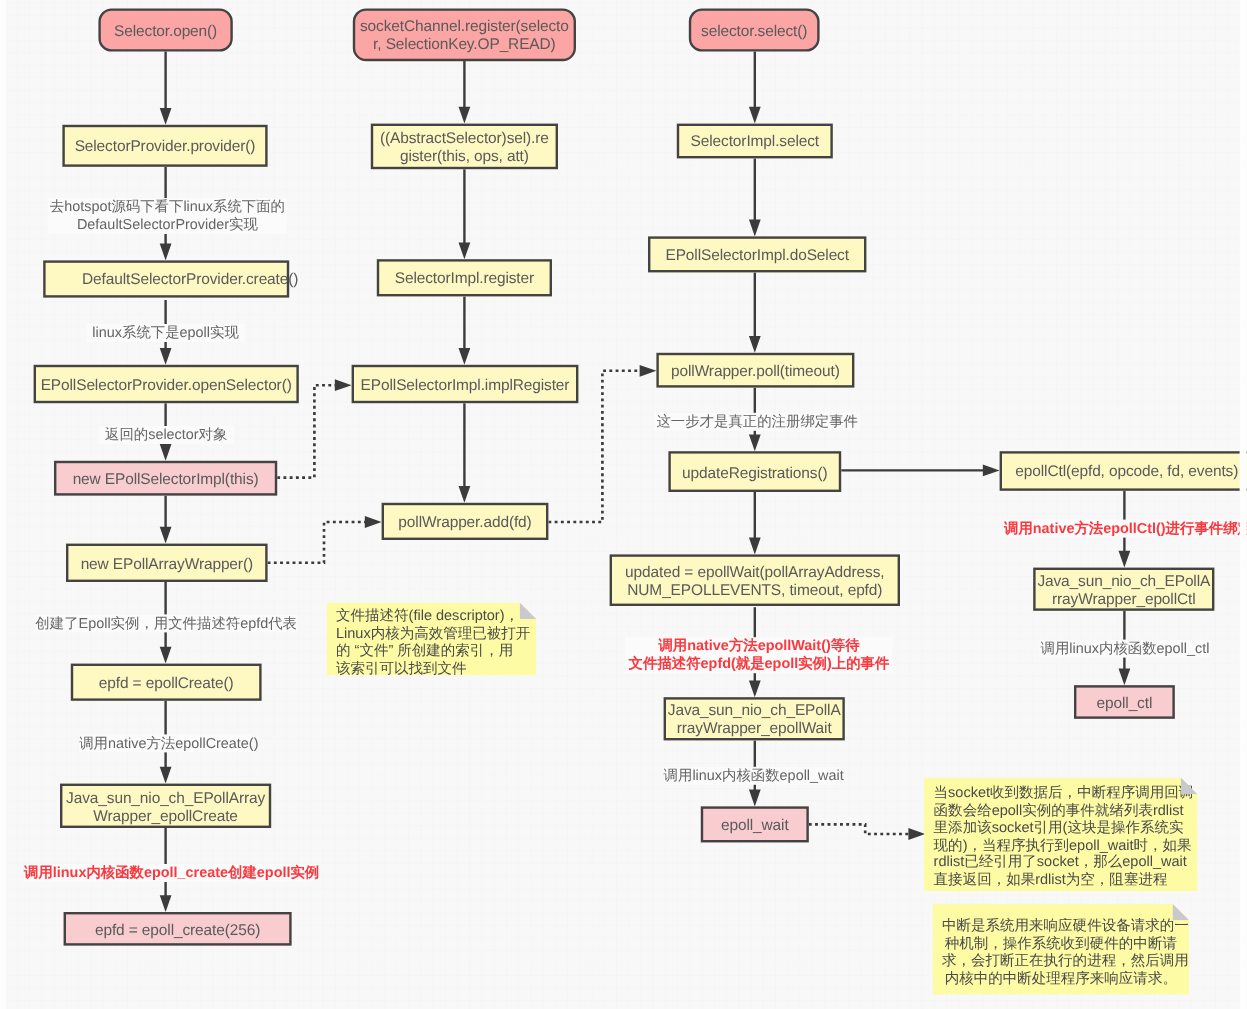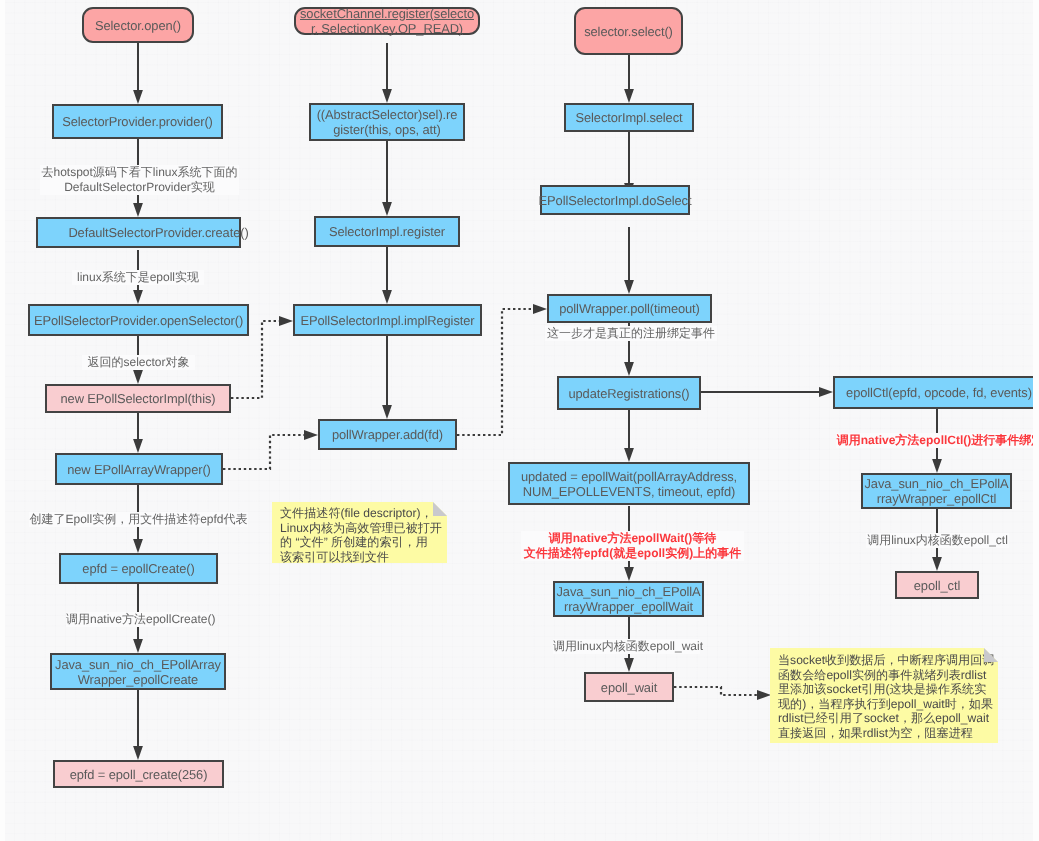--- a/index.html
+++ b/index.html
@@ -18,21 +18,21 @@
   .grid{position:absolute;left:0;top:0;width:1039px;height:841px;
     background-image:
       linear-gradient(to right, rgba(100,100,125,0.016) 1px, transparent 1px),
       linear-gradient(to bottom, rgba(100,100,125,0.016) 1px, transparent 1px);
     background-size:10.2px 10.4px;
     background-position:4px 2px;
   }
   svg.edges{position:absolute;left:0;top:0;width:1039px;height:841px;z-index:1;}
   #layer{position:absolute;left:0;top:0;width:1039px;height:841px;z-index:2;}
   .node{position:absolute;box-sizing:border-box;border:2px solid #434343;
-    background:#7dd3fc;display:flex;align-items:center;justify-content:center;
+    background:#fef9c3;display:flex;align-items:center;justify-content:center;
     text-align:center;color:#5a5a5a;font-size:12.9px;line-height:15px;
     white-space:pre;letter-spacing:-0.1px;}
   .node.green{background:#fca5a5;border-radius:11px;}
   .node.pink{background:#f9cdd0;}
   .lbl{position:absolute;color:#646464;font-size:12px;line-height:15px;text-align:center;
     white-space:pre;background:#fbfbfc;}
   .lbl.red{color:#fb383d;font-weight:700;}
   .note{position:absolute;box-sizing:border-box;color:#4a4a4a;
     font-size:12.1px;line-height:14.6px;white-space:pre;padding:4px 6px;overflow:visible;}
   .note .bg{position:absolute;left:0;top:0;right:0;bottom:0;background:#fdfba4;z-index:-1;}
@@ -102,60 +102,65 @@
   <div id="layer">
       <div class="node green" style="left: 82px; top: 7px; width: 112px; height: 36px;">Selector.open()</div>
       <div class="node" style="left: 52px; top: 104px; width: 171px; height: 35px;">SelectorProvider.provider()</div>
       <div class="node" style="left: 36px; top: 217px; width: 205px; height: 31px; padding-left: 40px;">DefaultSelectorProvider.create()</div>
       <div class="node" style="left: 28px; top: 304px; width: 221px; height: 32px;">EPollSelectorProvider.openSelector()</div>
       <div class="node pink" style="left: 45px; top: 384px; width: 186px; height: 29px;">new EPollSelectorImpl(this)</div>
       <div class="node" style="left: 55px; top: 453px; width: 168px; height: 32px;">new EPollArrayWrapper()</div>
       <div class="node" style="left: 59px; top: 553px; width: 159px; height: 31px;">epfd = epollCreate()</div>
       <div class="node" style="left: 50px; top: 653px; width: 176px; height: 37px;">Java_sun_nio_ch_EPollArray
 Wrapper_epollCreate</div>
-      <div class="node pink" style="left: 53px; top: 760px; width: 171px; height: 28px;">epfd = epoll_create(256)</div>
-      <div class="node green" style="left: 294px; top: 7px; width: 186px; height: 28px; text-decoration: underline;">socketChannel.register(selecto
+      <div class="node pink" style="left: 53px; top: 760px; width: 190px; height: 28px;">epfd = epoll_create(256)</div>
+      <div class="node green" style="left: 294px; top: 7px; width: 186px; height: 44px;">socketChannel.register(selecto
 r, SelectionKey.OP_READ)</div>
       <div class="node" style="left: 309px; top: 103px; width: 156px; height: 38px;">((AbstractSelector)sel).re
 gister(this, ops, att)</div>
       <div class="node" style="left: 314px; top: 216px; width: 146px; height: 31px;">SelectorImpl.register</div>
       <div class="node" style="left: 293px; top: 304px; width: 189px; height: 32px;">EPollSelectorImpl.implRegister</div>
       <div class="node" style="left: 318px; top: 419px; width: 139px; height: 31px;">pollWrapper.add(fd)</div>
-      <div class="node green" style="left: 574px; top: 7px; width: 109px; height: 48px;">selector.select()</div>
+      <div class="node green" style="left: 574px; top: 7px; width: 109px; height: 36px;">selector.select()</div>
       <div class="node" style="left: 564px; top: 103px; width: 130px; height: 29px;">SelectorImpl.select</div>
-      <div class="node" style="left: 540px; top: 185px; width: 150px; height: 30px;">EPollSelectorImpl.doSelect</div>
+      <div class="node" style="left: 540px; top: 197px; width: 182px; height: 30px;">EPollSelectorImpl.doSelect</div>
       <div class="node" style="left: 547px; top: 294px; width: 165px; height: 29px;">pollWrapper.poll(timeout)</div>
       <div class="node" style="left: 557px; top: 376px; width: 144px; height: 34px;">updateRegistrations()</div>
       <div class="node" style="left: 508px; top: 462px; width: 242px; height: 43px;">updated = epollWait(pollArrayAddress,
 NUM_EPOLLEVENTS, timeout, epfd)</div>
       <div class="node" style="left: 553px; top: 581px; width: 151px; height: 36px;">Java_sun_nio_ch_EPollA
 rrayWrapper_epollWait</div>
       <div class="node pink" style="left: 584px; top: 672px; width: 90px; height: 30px;">epoll_wait</div>
       <div class="node" style="left: 833px; top: 376px; width: 212px; height: 33px;">epollCtl(epfd, opcode, fd, events)</div>
       <div class="node" style="left: 861px; top: 473px; width: 151px; height: 36px;">Java_sun_nio_ch_EPollA
 rrayWrapper_epollCtl</div>
       <div class="node pink" style="left: 895px; top: 571px; width: 84px; height: 28px;">epoll_ctl</div>
       <div class="lbl" style="left: 40px; top: 165px; width: 199px;">去hotspot源码下看下linux系统下面的
 DefaultSelectorProvider实现</div>
       <div class="lbl" style="left: 72px; top: 270px; width: 132px;">linux系统下是epoll实现</div>
       <div class="lbl" style="left: 82px; top: 355px; width: 113px;">返回的selector对象</div>
       <div class="lbl" style="left: 29px; top: 512px; width: 219px;">创建了Epoll实例，用文件描述符epfd代表</div>
       <div class="lbl" style="left: 66px; top: 612px; width: 145px;">调用native方法epollCreate()</div>
-      <div class="lbl" style="left: 545px; top: 326px; width: 172px;">这一步才是真正的注册绑定事件</div>
+      <div class="lbl red" style="left: 20px; top: 720px; width: 240px;">调用linux内核函数epoll_create创建epoll实例</div>
+      <div class="lbl" style="left: 545px; top: 344px; width: 172px;">这一步才是真正的注册绑定事件</div>
       <div class="lbl red" style="left: 521px; top: 531px; width: 223px;">调用native方法epollWait()等待
 文件描述符epfd(就是epoll实例)上的事件</div>
       <div class="lbl" style="left: 553px; top: 639px; width: 147px;">调用linux内核函数epoll_wait</div>
       <div class="lbl red" style="left: 836px; top: 433px; width: 208px;">调用native方法epollCtl()进行事件绑定</div>
       <div class="lbl" style="left: 866px; top: 533px; width: 143px;">调用linux内核函数epoll_ctl</div>
       <div class="note" style="left: 272px; top: 502px; width: 175px; height: 61px; text-align: left; padding: 4px 8px;"><span class="bg" style="clip-path: polygon(0px 0px, calc(100% - 14px) 0px, 100% 14px, 100% 100%, 0px 100%);"></span><span>文件描述符(file descriptor)，
 Linux内核为高效管理已被打开
 的 “文件” 所创建的索引，用
 该索引可以找到文件</span><span class="fold"></span></div>
       <div class="note" style="left: 770px; top: 648px; width: 228px; height: 95px; text-align: left; padding: 5px 8px;"><span class="bg" style="clip-path: polygon(0px 0px, calc(100% - 14px) 0px, 100% 14px, 100% 100%, 0px 100%);"></span><span>当socket收到数据后，中断程序调用回调
 函数会给epoll实例的事件就绪列表rdlist
 里添加该socket引用(这块是操作系统实
 现的)，当程序执行到epoll_wait时，如果
 rdlist已经引用了socket，那么epoll_wait
 直接返回，如果rdlist为空，阻塞进程</span><span class="fold"></span></div>
+      <div class="note" style="left: 777px; top: 753px; width: 214px; height: 76px; text-align: center; padding: 11px 8px;"><span class="bg" style="clip-path: polygon(0px 0px, calc(100% - 14px) 0px, 100% 14px, 100% 100%, 0px 100%);"></span><span>中断是系统用来响应硬件设备请求的一
+种机制，操作系统收到硬件的中断请
+求，会打断正在执行的进程，然后调用
+内核中的中断处理程序来响应请求。</span><span class="fold"></span></div>
     </div>
   <div class="margin-strip left"></div>
   <div class="margin-strip right"></div>
 </div>
 
 </body></html>

